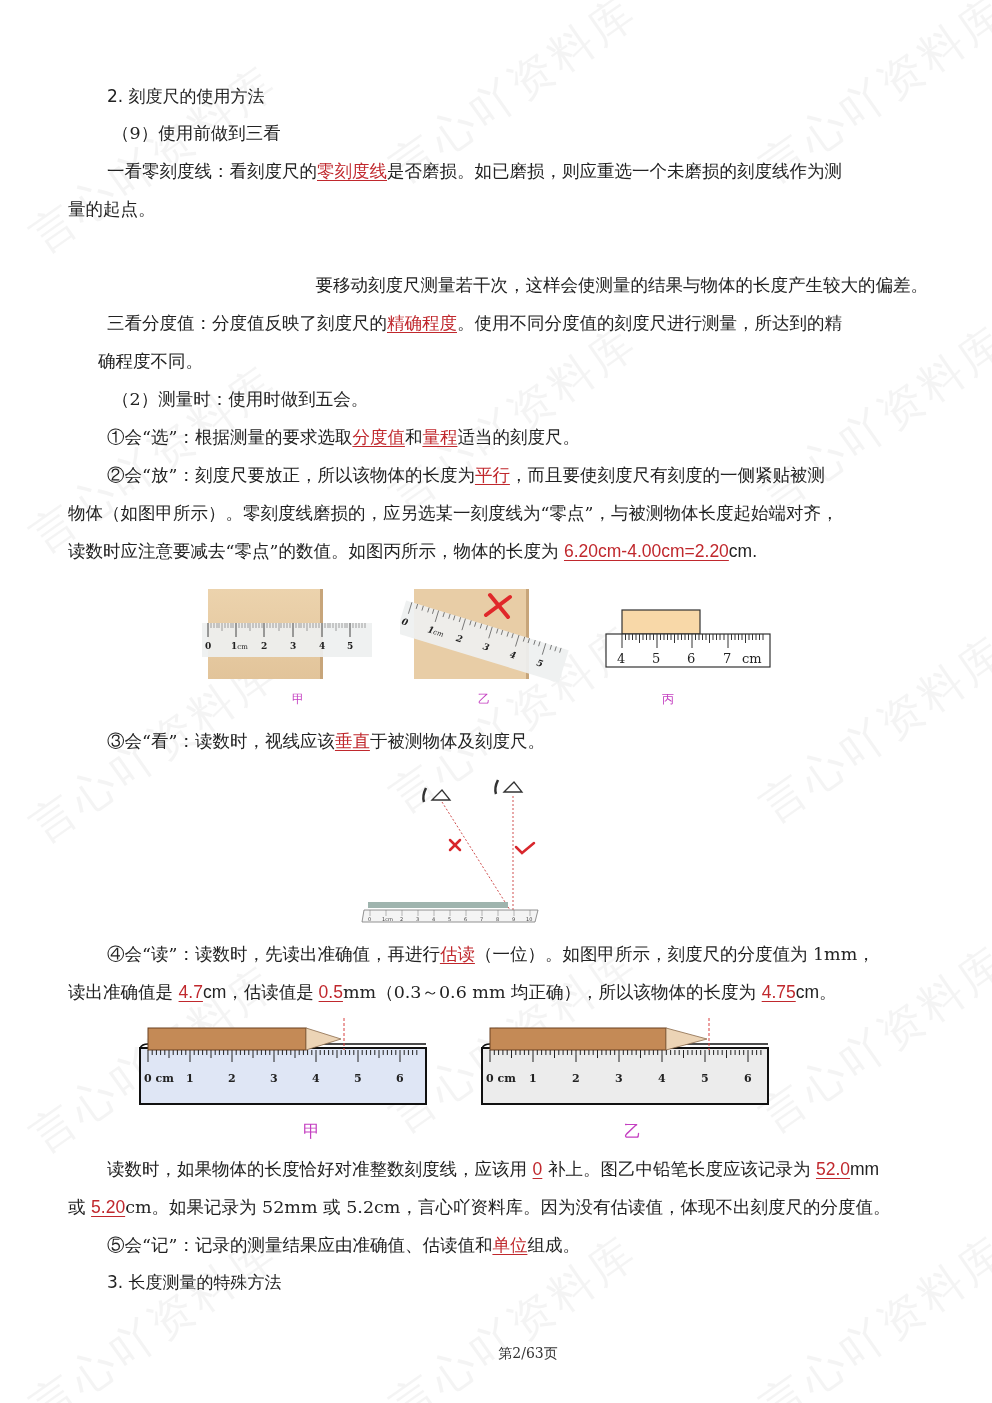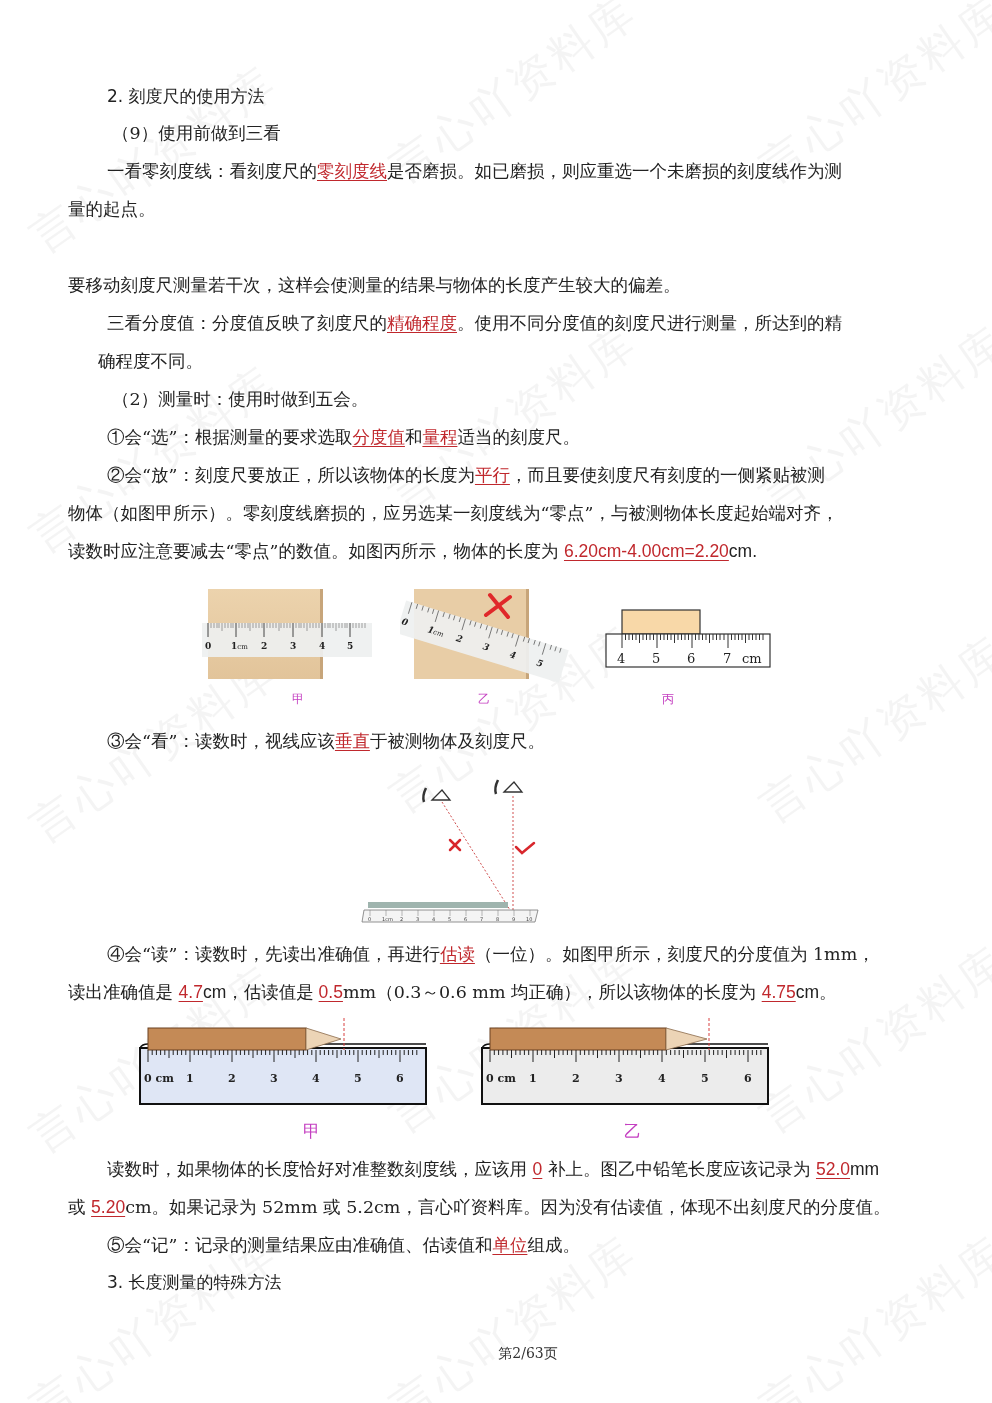--- a/index.html
+++ b/index.html
@@ -51,21 +51,21 @@
 <div class="page">
 
   <div class="line heading" style="top:85px;">2. 刻度尺的使用方法</div>
   <div class="line sub" style="top:122px;">（9）使用前做到三看</div>
 
   <div class="line indent" style="top:160px;">
     <span>一看零刻度线：看刻度尺的</span><span class="red">零刻度线</span><span>是否磨损。如已磨损，则应重选一个未磨损的刻度线作为测</span>
   </div>
   <div class="line" style="top:198px;">量的起点。</div>
 
-  <div class="line" style="top:274px;">要移动刻度尺测量若干次，这样会使测量的结果与物体的长度产生较大的偏差。</div>
+  <div class="line" style="top:274px;text-align:right;">要移动刻度尺测量若干次，这样会使测量的结果与物体的长度产生较大的偏差。</div>
 
   <div class="line indent" style="top:312px;">
     <span>三看分度值：分度值反映了刻度尺的</span><span class="red">精确程度</span><span>。使用不同分度值的刻度尺进行测量，所达到的精</span>
   </div>
   <div class="line" style="top:350px;margin-left:30px;">确程度不同。</div>
 
   <div class="line sub" style="top:388px;">（2）测量时：使用时做到五会。</div>
 
   <div class="line indent" style="top:426px;">
     <span>①会“选”：根据测量的要求选取</span><span class="red">分度值</span><span>和</span><span class="red">量程</span><span>适当的刻度尺。</span>

